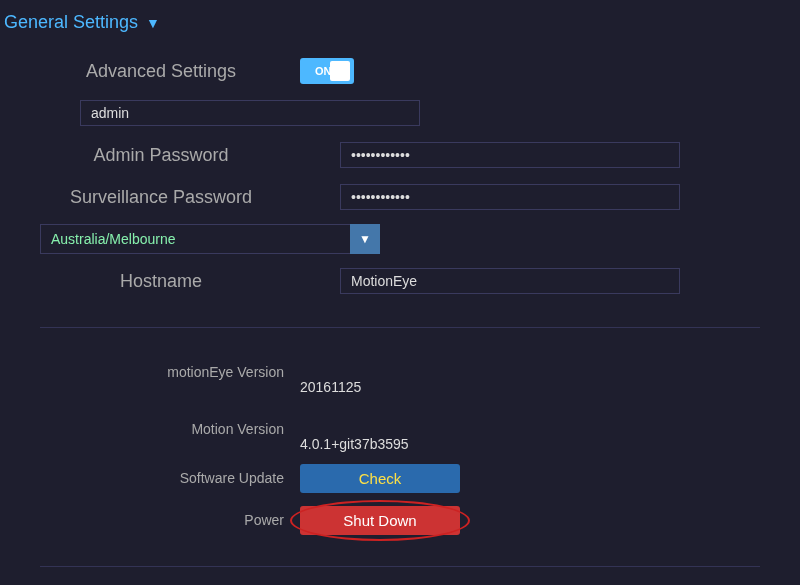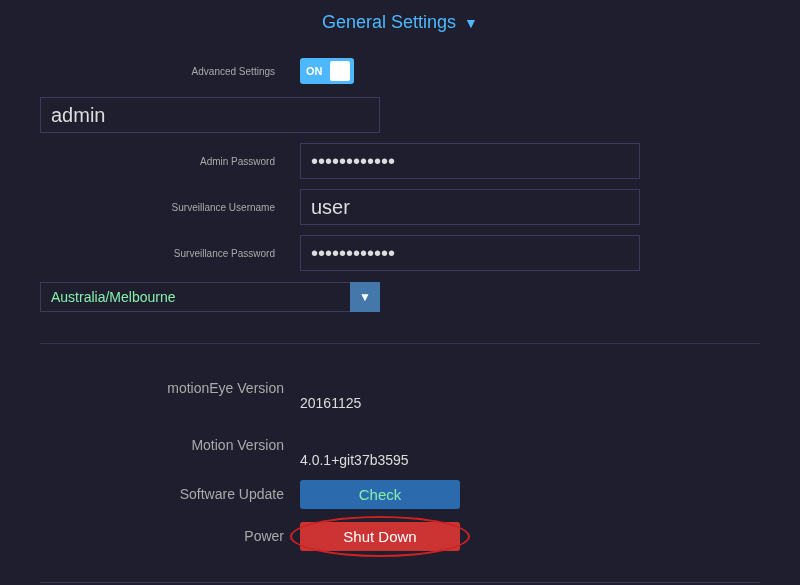--- a/index.html
+++ b/index.html
@@ -16,23 +16,23 @@
     .container {
       width: 800px;
       height: 585px;
       background-color: #1e1e2e;
       position: relative;
     }
 
     
     .header {
       display: flex;
-      justify-content: center;
-      align-items: center;
-      padding: 12px 20px;
+      justify-content: flex-start;
+      align-items: center;
+      padding: 12px 4px;
       background-color: #1e1e2e;
     }
 
     .header-title {
       color: #4db8ff;
       font-size: 18px;
       font-weight: normal;
       display: flex;
       align-items: center;
       gap: 8px;
@@ -56,37 +56,38 @@
     }
 
     .form-row {
       display: flex;
       align-items: center;
       margin-bottom: 10px;
       min-height: 32px;
     }
 
     .form-label {
-      text-align: right;
+      text-align: center;
       width: 260px;
-      padding-right: 25px;
+      padding-right: 18px;
       color: #aaaaaa;
-      font-size: 10px;
+      font-size: 18px;
       flex-shrink: 0;
     }
 
     .form-input {
       background-color: #1e1e2e;
       border: 1px solid #3a3a5e;
       color: #dddddd;
       padding: 5px 10px;
-      font-size: 20px;
+      font-size: 14px;
       width: 340px;
-      height: 36px;
+      height: 26px;
       outline: none;
+      margin-left: 40px;
     }
 
     
     .toggle-switch {
       width: 54px;
       height: 26px;
       background-color: #4db8ff;
       border-radius: 3px;
       display: flex;
       align-items: center;
@@ -94,21 +95,21 @@
       padding: 2px 4px;
       cursor: pointer;
       position: relative;
     }
 
     .toggle-label {
       color: white;
       font-size: 11px;
       font-weight: bold;
       position: absolute;
-      left: 6px;
+      left: 15px;
     }
 
     .toggle-knob {
       width: 20px;
       height: 20px;
       background-color: white;
       border-radius: 2px;
     }
 
     
@@ -187,21 +188,21 @@
       font-size: 15px;
       cursor: pointer;
       border: none;
       border-radius: 3px;
       font-weight: normal;
       display: block;
     }
 
     .btn-blue {
       background-color: #2a6aad;
-      color: #86efac;
+      color: #fde047;
     }
 
     .btn-red {
       background-color: #cc3333;
       color: white;
     }
 
     
     .btn-shutdown-wrapper {
       position: relative;
@@ -251,42 +252,42 @@
 
       <div class="form-row">
         <input class="form-input" type="text" value="admin" style="">
       </div>
 
       <div class="form-row">
         <div class="form-label">Admin Password</div>
         <input class="form-input" type="text" value="••••••••••••" style="">
       </div>
 
-      <div class="form-row">
-        <div class="form-label">Surveillance Username</div>
-        <input class="form-input" type="text" value="user" style="">
-      </div>
 
       <div class="form-row">
         <div class="form-label">Surveillance Password</div>
         <input class="form-input" type="text" value="••••••••••••" style="">
       </div>
 
       <div class="form-row">
         <div class="select-wrapper">
           <select class="form-select">
             <option>Australia/Melbourne</option>
             <option>UTC</option>
             <option>America/New_York</option>
             <option>Europe/London</option>
           </select>
           <div class="select-arrow"></div>
         </div>
       </div>
 
+      <div class="form-row">
+        <div class="form-label">Hostname</div>
+        <input class="form-input" type="text" value="MotionEye" style="">
+      </div>
 
     </div>
 
     <div class="info-section">
 
       <div class="info-row">
         <div class="info-label">motionEye Version</div>
         <div class="info-value">20161125</div>
       </div>
 

